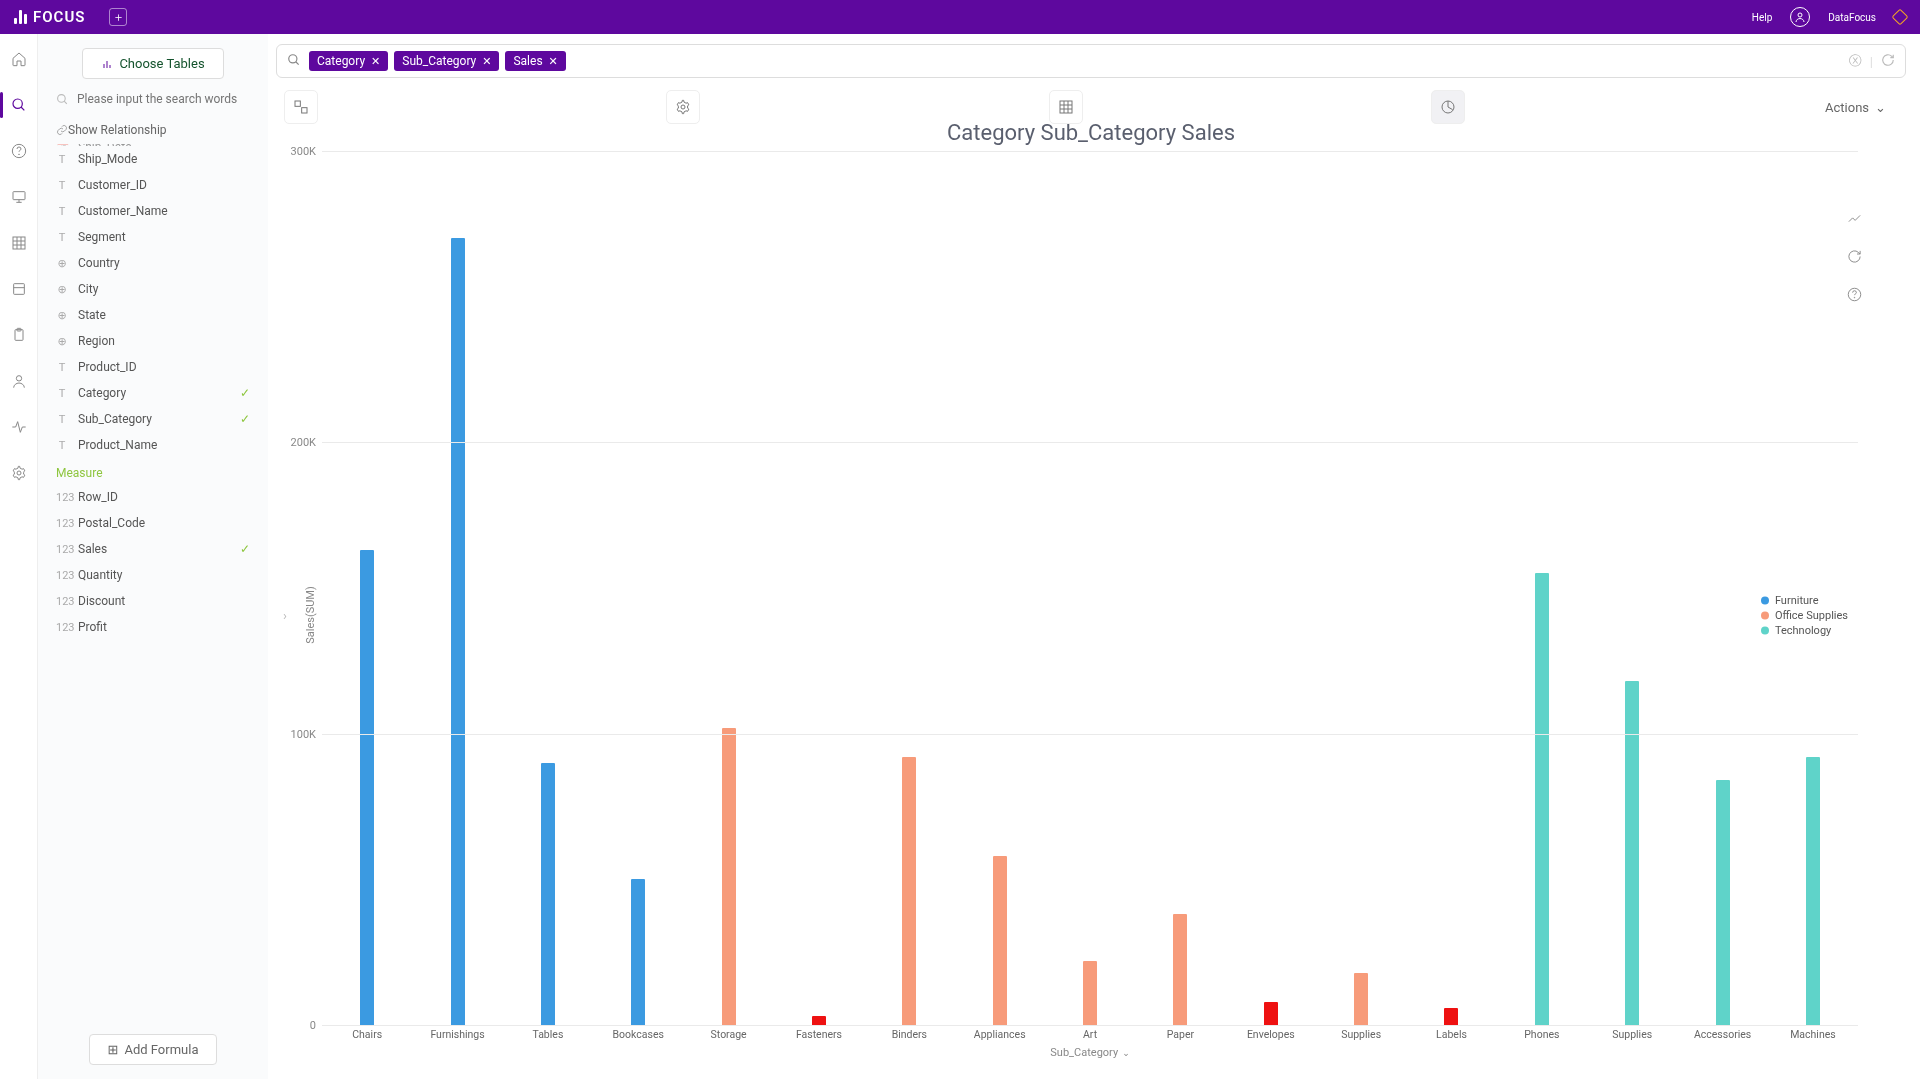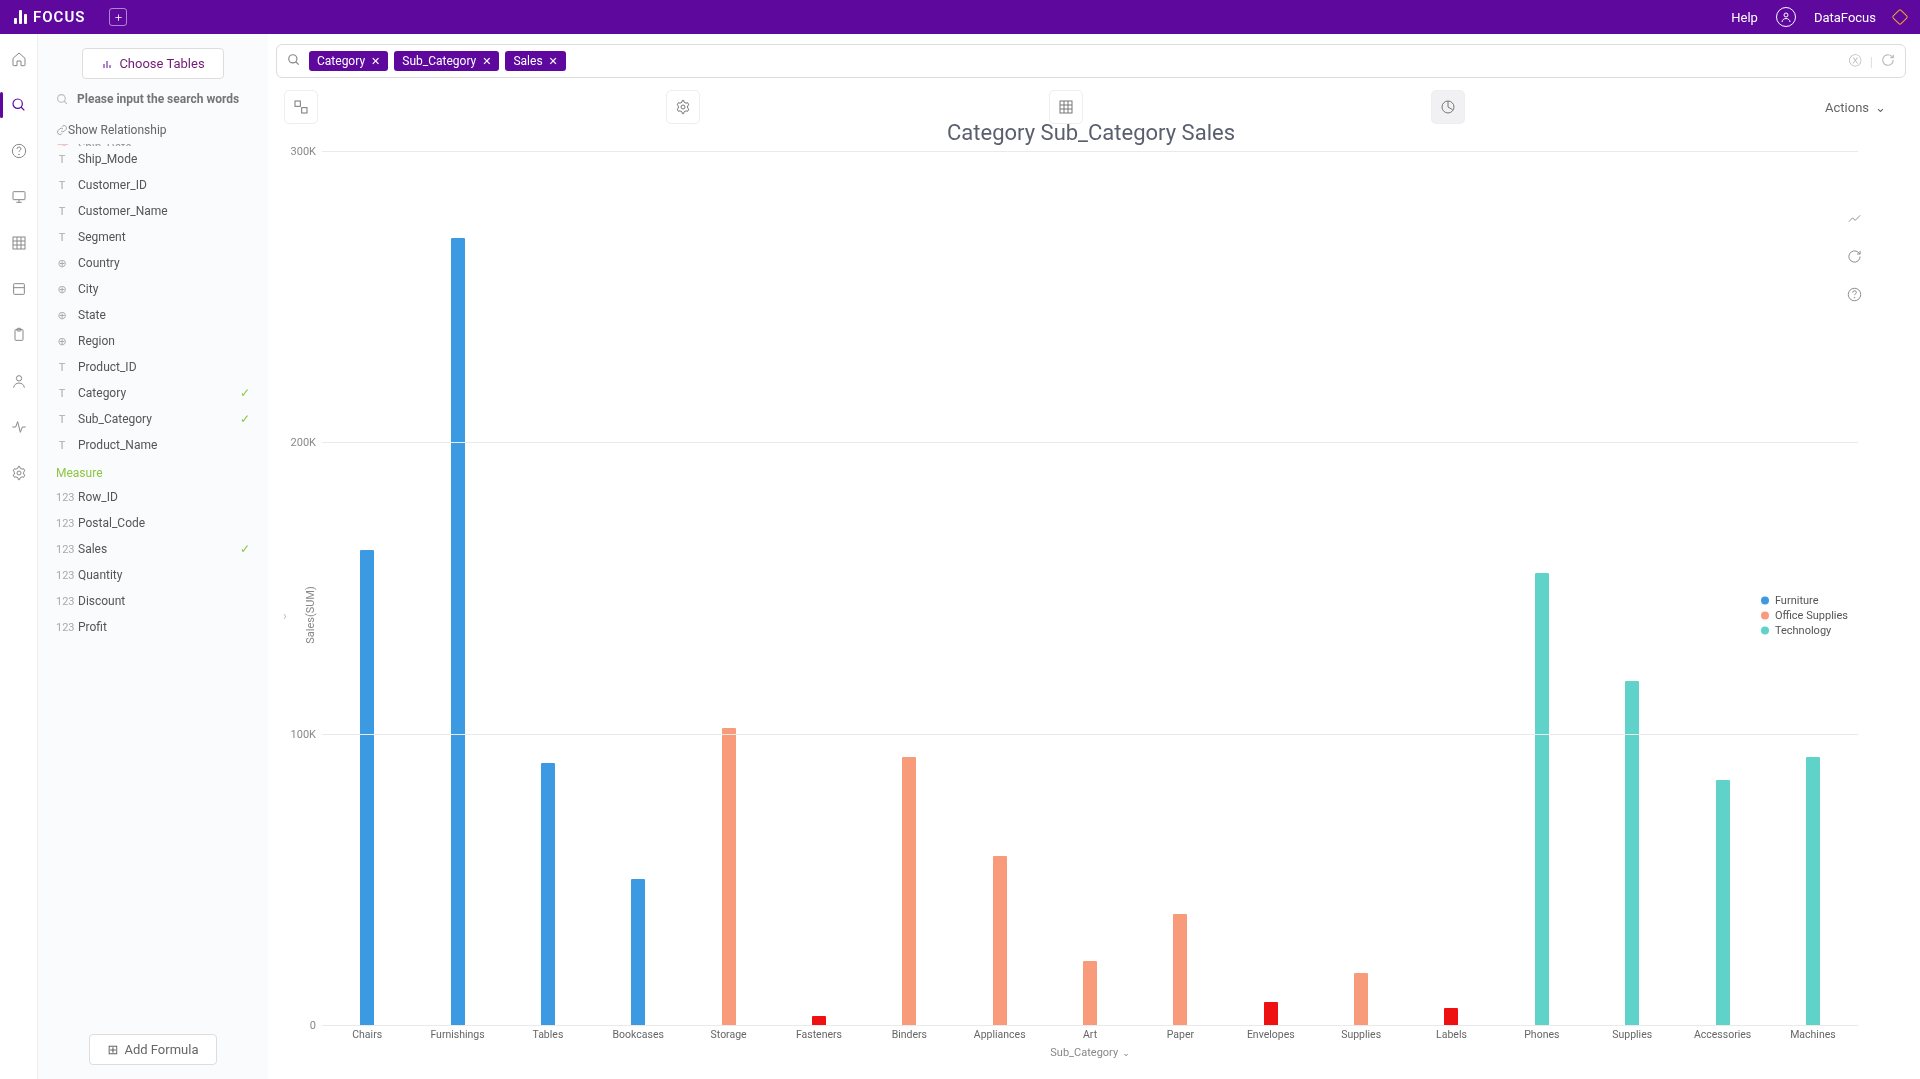--- a/index.html
+++ b/index.html
@@ -5,35 +5,35 @@
 * { box-sizing: border-box; font-family: -apple-system, BlinkMacSystemFont, "Segoe UI", Roboto, Helvetica, Arial, sans-serif; }
 body { margin: 0; background: #fff; color: #333; font-size: 13px; }
 
 .header { height: 34px; background: #5e089e; display: flex; align-items: center; padding: 0 14px; color: #fff; }
 .logo { display: flex; align-items: center; gap: 6px; font-weight: 600; letter-spacing: 1px; font-size: 15px; }
 .logo-bars { display: flex; gap: 2px; align-items: flex-end; height: 14px; }
 .logo-bars span { width: 3px; background: #fff; border-radius: 1px; }
 .logo-bars span:nth-child(1){height:6px;} .logo-bars span:nth-child(2){height:14px;} .logo-bars span:nth-child(3){height:10px;}
 .plus-btn { margin-left: 24px; width: 18px; height: 18px; border: 1px solid rgba(255,255,255,0.5); border-radius: 3px; display:flex; align-items:center; justify-content:center; font-size:12px; cursor:pointer; }
 .header-spacer { flex: 1; }
-.header-right { display: flex; align-items: center; gap: 18px; font-size: 13px; }
+.header-right { display: flex; align-items: center; gap: 18px; font-size: 10px; }
 .avatar-icon { width: 20px; height: 20px; border: 1.5px solid #fff; border-radius: 50%; display:flex; align-items:center; justify-content:center; }
 .diamond { width:12px; height:12px; border:1.5px solid #f5a623; border-radius:2px; transform: rotate(45deg); }
 
 .body-row { display: flex; height: calc(100vh - 34px); }
 
 .nav-rail { width: 38px; border-right: 1px solid #eee; display:flex; flex-direction: column; align-items:center; padding-top: 16px; gap: 28px; color: #888; }
 .nav-item { width: 18px; height: 18px; display:flex; align-items:center; justify-content:center; cursor:pointer; }
 .nav-item.active { color: #5e089e; position: relative; }
 .nav-item.active::before { content:''; position:absolute; left:-10px; top:-4px; bottom:-4px; width:3px; background:#5e089e; border-radius:2px; }
 
 .side-panel { width: 230px; background: #fafbfc; display:flex; flex-direction:column; padding-top:14px; }
-.choose-tables { margin: 0 auto 12px; padding: 7px 18px; border:1px solid #ddd; border-radius:4px; color:#701a75; background:#fff; cursor:pointer; display:flex; align-items:center; gap:6px; font-size: 13px; }
+.choose-tables { margin: 0 auto 12px; padding: 7px 18px; border:1px solid #ddd; border-radius:4px; color:#14532d; background:#fff; cursor:pointer; display:flex; align-items:center; gap:6px; font-size: 13px; }
 .side-search { display:flex; align-items:center; gap:6px; padding: 0 18px; color:#aaa; margin-bottom:10px; }
-.side-search input { border:none; background:transparent; outline:none; flex:1; font-size:12px; color:#15803d;font-weight:bold; }
+.side-search input { border:none; background:transparent; outline:none; flex:1; font-size:12px; color:#15803d; }
 .relationship { padding: 6px 18px; display:flex; align-items:center; color:#666; font-size:12px; border-bottom:1px solid transparent; }
 .field-list { flex:1; overflow-y:auto; padding: 0 18px; }
 .field-item { display:flex; align-items:center; gap:10px; padding: 6px 0; color:#555; font-size:12px; cursor:pointer; }
 .field-icon { width:12px; color:#aaa; text-align:center; font-size:11px; }
 .field-check { margin-left:auto; color:#8ec63f; }
 .section-label { color:#8ec63f; font-size:12px; padding: 8px 0 4px; }
 .add-formula { margin: 10px auto 14px; padding:7px 18px; border:1px solid #ddd; border-radius:4px; background:#fff; color:#666; cursor:pointer; display:flex; align-items:center; gap:6px; font-size:13px; }
 
 .main { flex:1; display:flex; flex-direction:column; padding: 10px 14px 0 8px; position: relative; }
 .query-bar { display:flex; align-items:center; border:1px solid #ddd; border-radius:6px; padding: 4px 10px; gap: 8px; min-height: 34px; }

